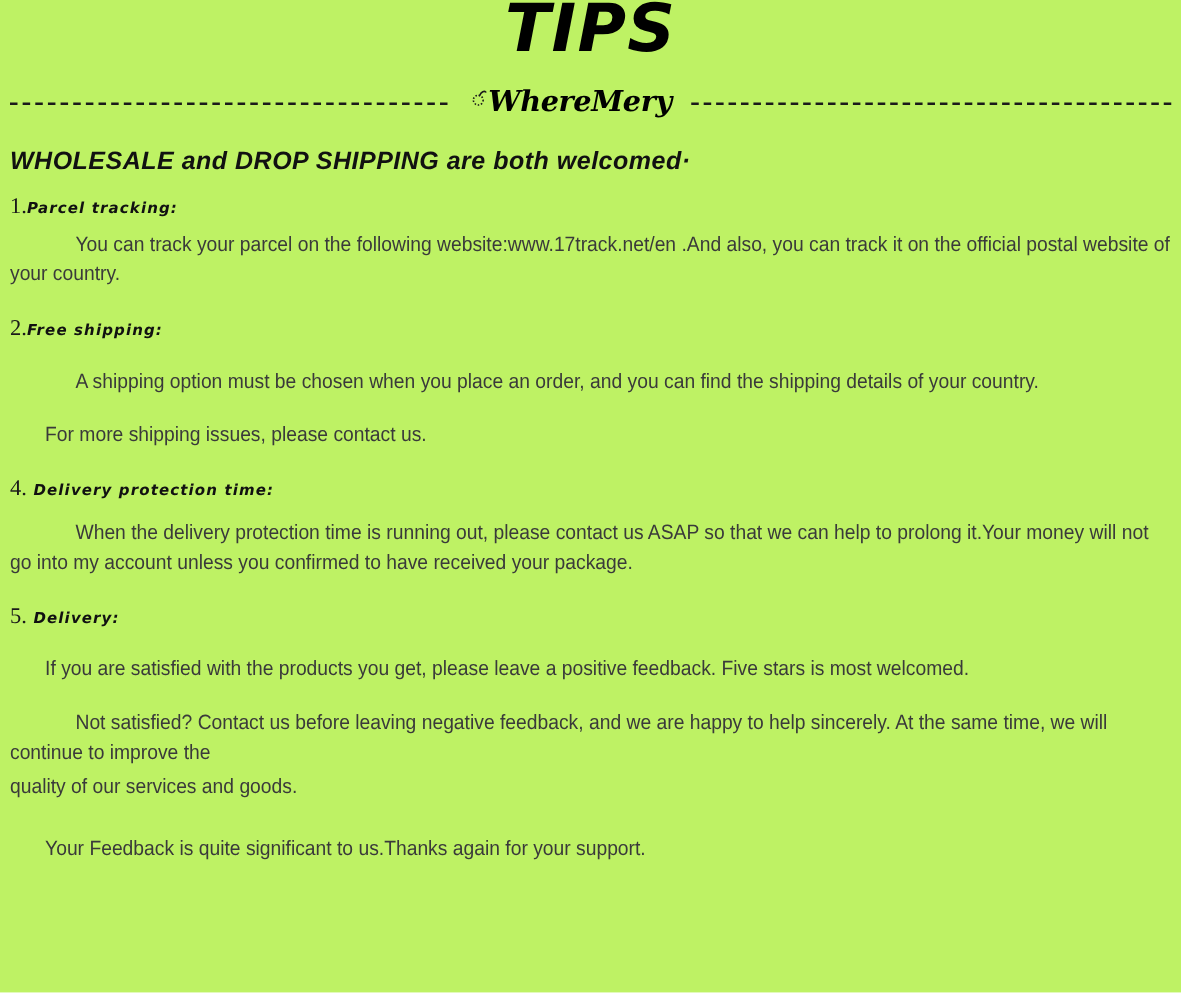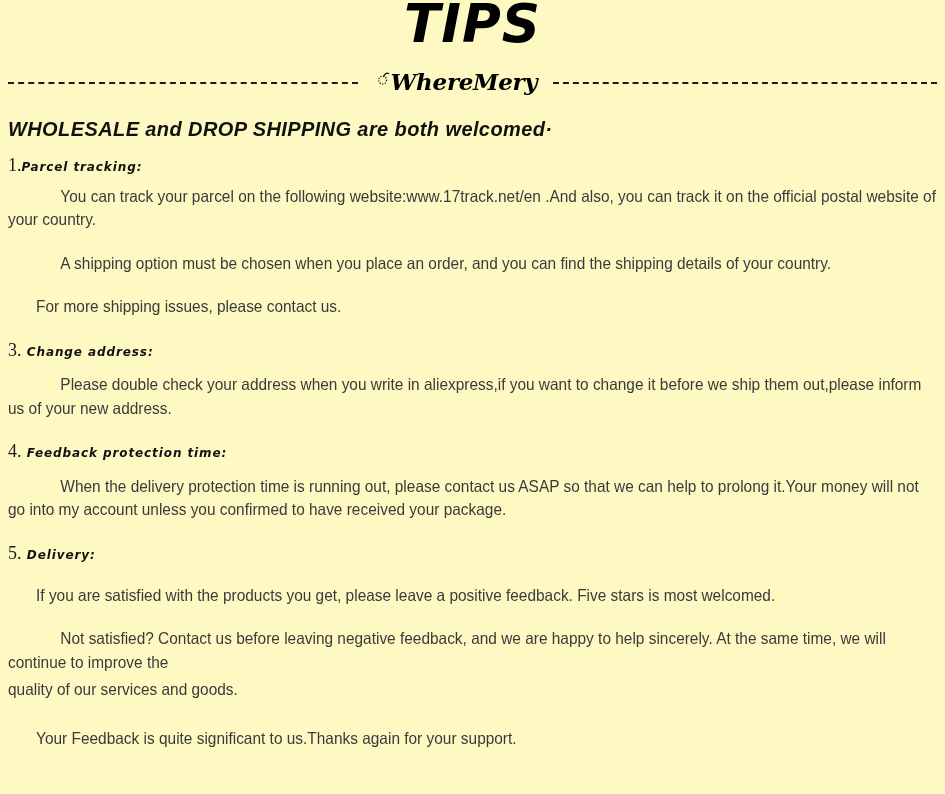--- a/index.html
+++ b/index.html
@@ -13,21 +13,21 @@
     overflow: hidden;
     font-family: "Liberation Sans", sans-serif;
     color: #2e2e2e;
     position: relative;
   }
 
   .page {
     width: 945px;
     height: 794px;
     position: relative;
-    background: #fef9c3;
+    background: #bef264;
   }
 
   
   .masthead {
     position: relative;
     height: 100px;
   }
 
   .tips-title {
     position: absolute;
@@ -183,34 +183,31 @@
     <p class="lede">WHOLESALE and DROP SHIPPING are both welcomed·</p>
 
     <div class="section sp-1">
       <div class="heading">
         <span class="num">1.</span><span class="htext">Parcel tracking:</span>
       </div>
       <p class="para indent">You can track your parcel on the following website:www.17track.net/en .And also, you can track it on the official postal website of your country.</p>
     </div>
 
     <div class="section sp-2">
+      <div class="heading">
+        <span class="num">2.</span><span class="htext">Free shipping:</span>
+      </div>
       <p class="para indent sp-2">A shipping option must be chosen when you place an order, and you can find the shipping details of your country.</p>
       <p class="para indent-sm sp-2">For more shipping issues, please contact us.</p>
     </div>
 
+
     <div class="section sp-2">
       <div class="heading">
-        <span class="num">3.</span>&nbsp;<span class="htext">Change address:</span>
-      </div>
-      <p class="para indent sp-1">Please double check your address when you write in aliexpress,if you want to change it before we ship them out,please inform us of your new address.</p>
-    </div>
-
-    <div class="section sp-2">
-      <div class="heading">
-        <span class="num">4.</span>&nbsp;<span class="htext">Feedback protection time:</span>
+        <span class="num">4.</span>&nbsp;<span class="htext">Delivery protection time:</span>
       </div>
       <p class="para indent sp-1">When the delivery protection time is running out, please contact us ASAP so that we can help to prolong it.Your money will not go into my account unless you confirmed to have received your package.</p>
     </div>
 
     <div class="section sp-2">
       <div class="heading">
         <span class="num">5.</span>&nbsp;<span class="htext">Delivery:</span>
       </div>
       <p class="para indent-sm sp-2">If you are satisfied with the products you get, please leave a positive feedback. Five stars is most welcomed.</p>
       <p class="para indent sp-2">Not satisfied? Contact us before leaving negative feedback, and we are happy to help sincerely. At the same time, we will continue to improve the</p>

